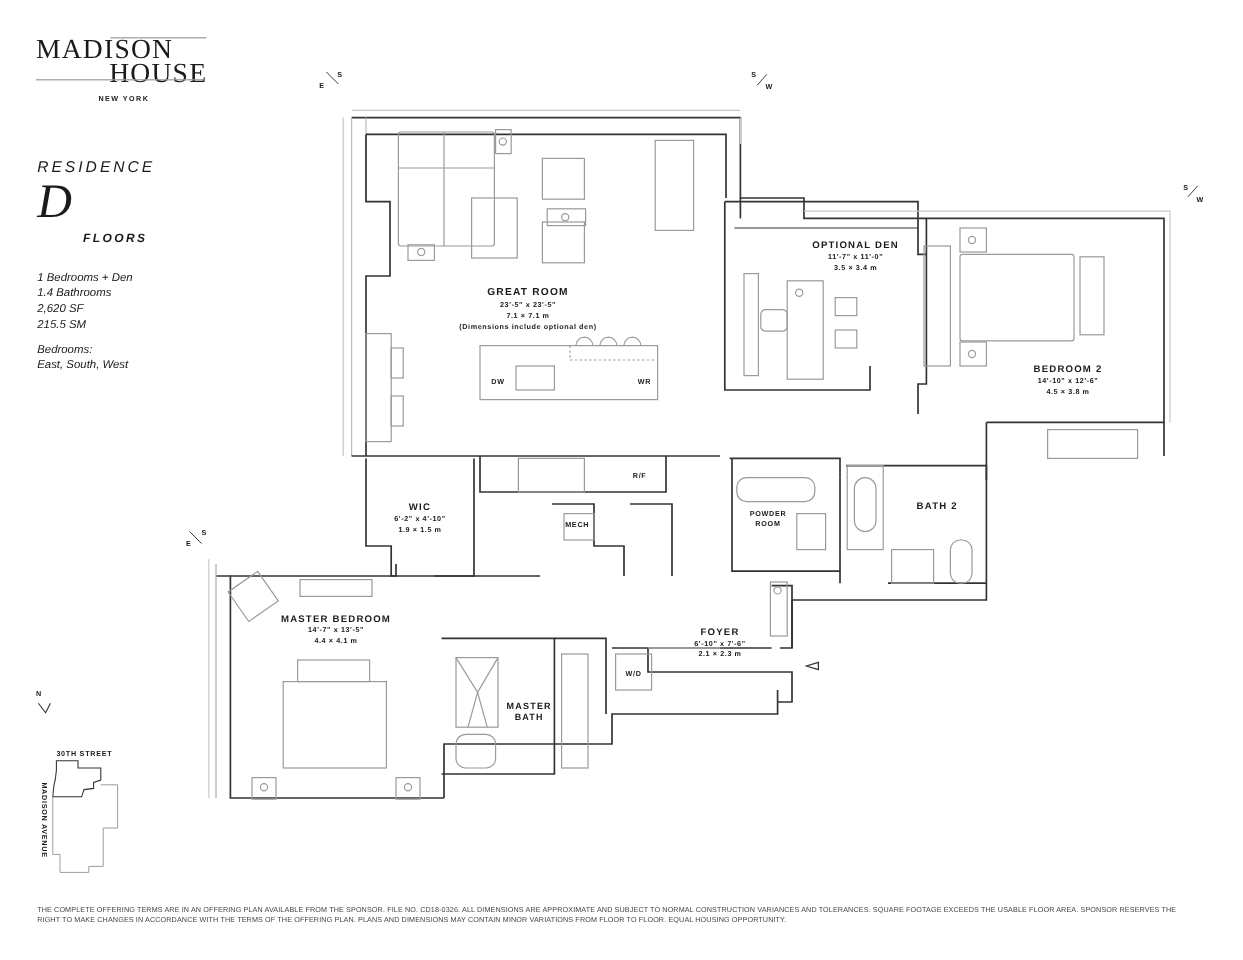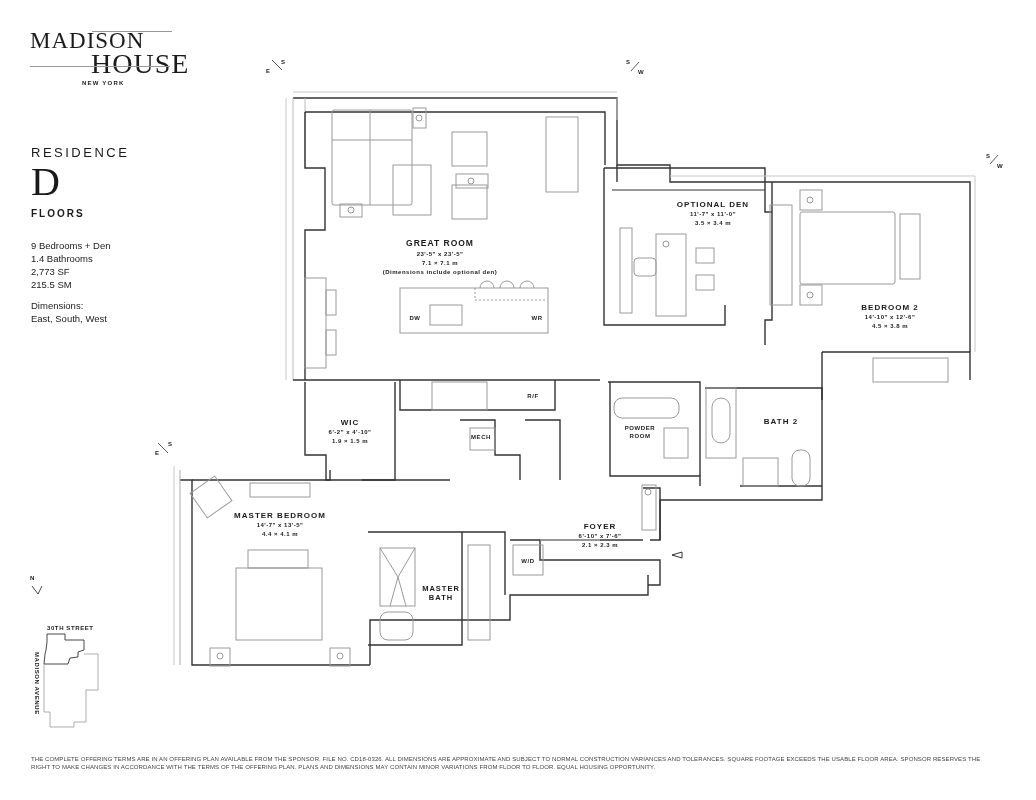--- a/index.html
+++ b/index.html
@@ -1,27 +1,27 @@
 <!DOCTYPE html>
 <html><head>
 <meta charset="utf-8">
 <style>
   * { box-sizing: border-box; margin: 0; padding: 0; }
   html, body { width: 1036px; height: 800px; background: #ffffff; overflow: hidden; }
   body { position: relative; font-family: "Liberation Sans", sans-serif; color: #1a1a1a; }
   .logo { position: absolute; left: 30px; top: 28px; width: 145px; height: 70px; }
   .logo .l1 { position: absolute; left: 0; top: 0; font-family: "Liberation Serif", serif; font-size: 23px; letter-spacing: 1px; }
-  .logo .l2 { position: absolute; left: 61px; top: 20px; font-family: "Liberation Serif", serif; font-size: 28px; letter-spacing: 1px; }
+  .logo .l2 { position: absolute; left: 61px; top: 20px; font-family: "Liberation Serif", serif; font-size: 23px; letter-spacing: 1px; }
   .logo .bar1 { position: absolute; left: 62px; top: 3px; width: 80px; height: 1px; background: #999; }
   .logo .bar2 { position: absolute; left: 0; top: 38px; width: 140px; height: 1px; background: #999; }
   .logo .sub { position: absolute; left: 52px; top: 52px; font-size: 6px; font-weight: bold; letter-spacing: 1.2px; }
-  .info { position: absolute; left: 31px; top: 145px; width: 130px; }
+  .info { position: absolute; left: 31px; top: 131px; width: 130px; font-style: italic; }
   .info .res-label { font-size: 13px; letter-spacing: 2.5px; }
   .info .res-letter { font-family: "Liberation Serif", serif; font-size: 40px; line-height: 40px; margin-top: 2px; }
-  .info .floors-label { font-size: 10px; letter-spacing: 2px; margin-top: 6px; font-weight: bold; }
+  .info .floors-label { font-size: 10px; letter-spacing: 2px; margin-top: 6px; font-weight: bold; text-align: center; }
   .info .floors-val { font-family: "Liberation Serif", serif; font-size: 27px; letter-spacing: 2px; margin-top: 2px; }
   .info .specs { margin-top: 20px; font-size: 9.5px; line-height: 13px; }
   .info .exposures { margin-top: 8px; font-size: 9.5px; line-height: 13px; }
   .plan { position: absolute; left: 0; top: 0; }
   .rl { font-family: "Liberation Sans", sans-serif; font-weight: bold; letter-spacing: 1px; fill: #1a1a1a; }
   .rd { font-family: "Liberation Sans", sans-serif; font-weight: bold; fill: #1a1a1a; font-size: 6px; letter-spacing: 0.5px; }
   .sm { font-family: "Liberation Sans", sans-serif; font-weight: bold; fill: #1a1a1a; font-size: 6px; letter-spacing: 0.6px; }
   .keymap { position: absolute; left: 28px; top: 572px; width: 80px; height: 160px; }
   .disclaimer { position: absolute; left: 31px; top: 756px; width: 960px; font-size: 6px; line-height: 7.5px; color: #444; letter-spacing: 0.1px; }
 </style>
@@ -34,27 +34,27 @@
   <div class="l2">HOUSE</div>
   <div class="bar2"></div>
   <div class="sub">NEW YORK</div>
 </div>
 
 <div class="info">
   <div class="res-label">RESIDENCE</div>
   <div class="res-letter">D</div>
   <div class="floors-label">FLOORS</div>
   <div class="specs">
-    <div>9 Bedrooms + Den</div>
+    <div>1 Bedrooms + Den</div>
     <div>1.4 Bathrooms</div>
-    <div>2,773 SF</div>
+    <div>2,620 SF</div>
     <div>215.5 SM</div>
   </div>
   <div class="exposures">
-    <div>Dimensions:</div>
+    <div>Bedrooms:</div>
     <div>East, South, West</div>
   </div>
 </div>
 
 <svg class="plan" width="1036" height="800" viewBox="0 0 1036 800">
   <g fill="none" stroke="#333" stroke-width="1.4">
 
     <path d="M293 98 L617 98 L617 165 L670 165 L670 182 L970 182 L970 352"></path>
     <path d="M305 98 L305 168 M293 98 L293 380" stroke="#bbb" stroke-width="1"></path>
     <path d="M305 112 L605 112 L605 165"></path>

